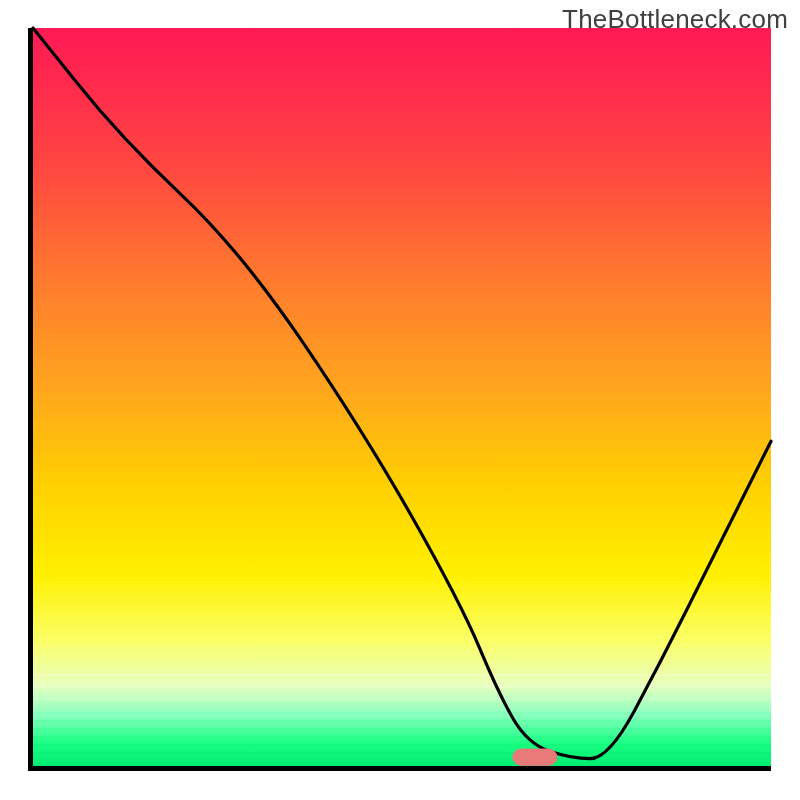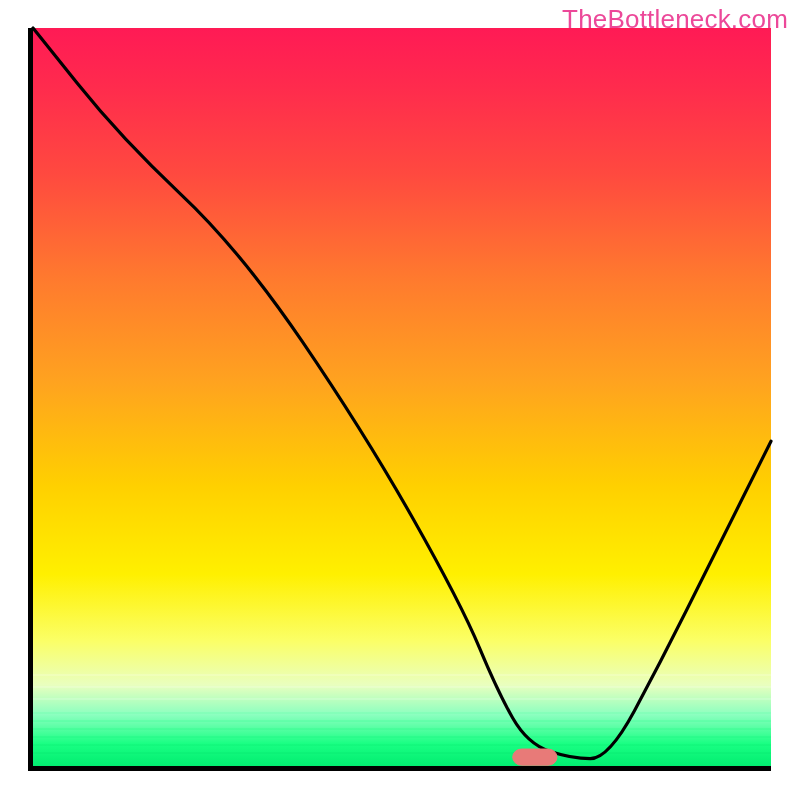--- a/index.html
+++ b/index.html
@@ -10,21 +10,21 @@
     background: #ffffff;
     font-family: Arial, Helvetica, sans-serif;
     overflow: hidden;
   }
 
   .watermark {
     position: absolute;
     top: 4px;
     right: 12px;
     font-size: 26px;
-    color: #ec4899;
+    color: #404040;
     font-weight: 500;
     letter-spacing: 0.2px;
     z-index: 20;
   }
 
   .plot-area {
     position: absolute;
     left: 28px;
     top: 28px;
     width: 743px;

